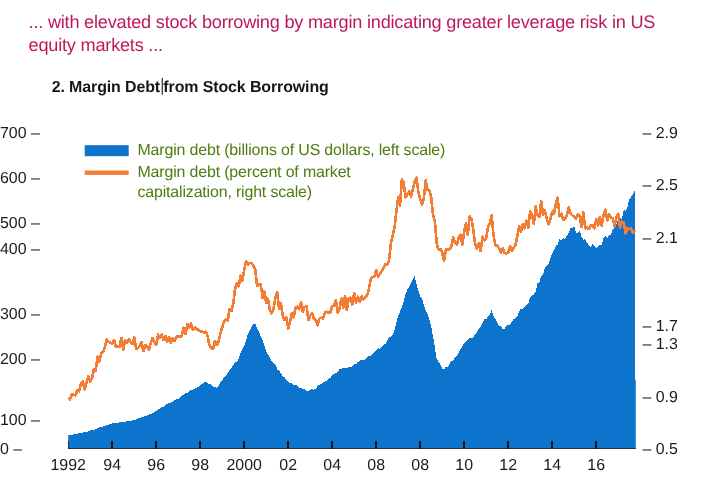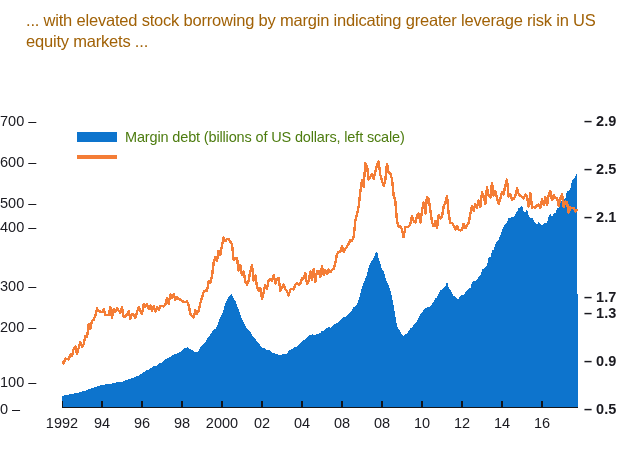--- a/index.html
+++ b/index.html
@@ -20,21 +20,21 @@
     height: 449px;
     background: #ffffff;
   }
 
   
   #intro {
     position: absolute;
     left: 26px;
     top: 10px;
     width: 600px;
-    color: #a16207;
+    color: #be185d;
     font-size: 16.5px;
     line-height: 21px;
     font-weight: 400;
     letter-spacing: -0.2px;
   }
 
   
   #fig-title {
     position: absolute;
     left: 47px;
@@ -72,21 +72,21 @@
 
   
   .axis-label {
     position: absolute;
     font-size: 14.5px;
     color: #1a1a20;
     white-space: nowrap;
     line-height: 1;
   }
   .axis-label.left  { text-align: left; }
-  .axis-label.right { text-align: left; font-weight: bold; }
+  .axis-label.right { text-align: left; }
   .tickdash {
     color: #1a1a20;
     font-size: 14.5px;
   }
 
   .xtick-label {
     position: absolute;
     font-size: 14.5px;
     color: #1a1a20;
     white-space: nowrap;
@@ -133,20 +133,23 @@
 
   svg { display: block; }
 </style>
 </head>
 <body>
 
 <div id="page">
 
   <div id="intro">... with elevated stock borrowing by margin indicating greater leverage risk in US equity markets ...</div>
 
+  <div id="fig-title">
+    <span>2. Margin Debt</span><span class="caret"></span><span>from Stock Borrowing</span>
+  </div>
 
   <div id="chart">
 
     <div class="axis-label left" style="left:0px;top:302px;width:54px;"><span>0</span> <span class="tickdash">–</span></div>
     <div class="axis-label left" style="left:0px;top:275px;width:54px;"><span>100</span> <span class="tickdash">–</span></div>
     <div class="axis-label left" style="left:0px;top:220px;width:54px;"><span>200</span> <span class="tickdash">–</span></div>
     <div class="axis-label left" style="left:0px;top:179px;width:54px;"><span>300</span> <span class="tickdash">–</span></div>
     <div class="axis-label left" style="left:0px;top:120px;width:54px;"><span>400</span> <span class="tickdash">–</span></div>
     <div class="axis-label left" style="left:0px;top:96px;width:54px;"><span>500</span> <span class="tickdash">–</span></div>
     <div class="axis-label left" style="left:0px;top:55px;width:54px;"><span>600</span> <span class="tickdash">–</span></div>
@@ -205,17 +208,21 @@
           <div class="sw-box"></div>
         </div>
         <div class="legend-text">
           <span>Margin debt (billions of US dollars, left scale)</span>
         </div>
       </div>
       <div class="legend-row">
         <div class="legend-swatch-area">
           <div class="sw-line"></div>
         </div>
+        <div class="legend-text">
+          <span>Margin debt (percent of market</span>
+          <span class="l2">capitalization, right scale)</span>
+        </div>
       </div>
     </div>
 
   </div>
 </div>
 
 </body></html>

